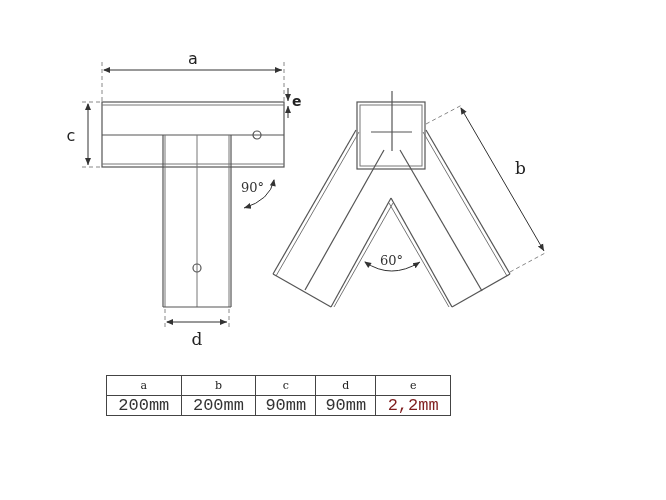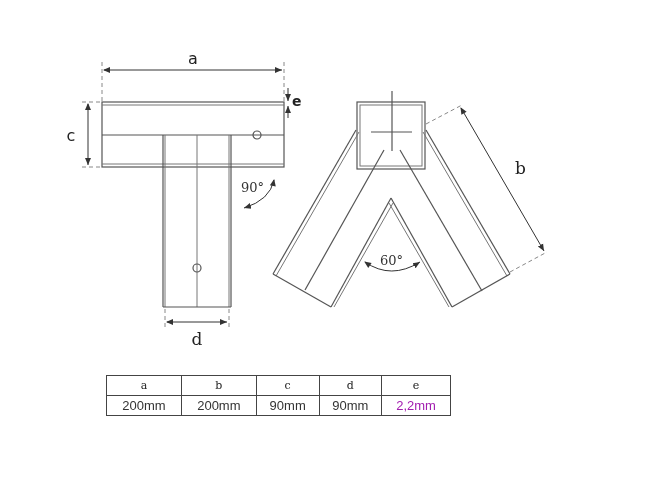--- a/index.html
+++ b/index.html
@@ -13,22 +13,22 @@
     .lbl-sans { font-family: "DejaVu Sans", sans-serif; font-size: 16px; fill: #222; }
     .ang { font-family: "DejaVu Serif", serif; font-size: 13px; fill: #333; }
     .tbl {
       position: absolute; left: 106px; top: 375px; width: 345px;
       border-collapse: collapse; font-size: 13px;
     }
     .tbl td {
       border: 1.5px solid #444; text-align: center; padding: 0; height: 19px;
     }
     .tbl .hdr td { font-family: "DejaVu Serif", serif; font-size: 11px; color: #222; }
-    .tbl .val td { font-family: Liberation Sans, sans-serif; font-size: 13px; color: #333; }
-    .tbl .val td.bold { font-weight: normal; color: #a21caf; }
+    .tbl .val td { font-family: Liberation Mono, monospace; font-size: 17px; color: #333; }
+    .tbl .val td.bold { font-weight: normal; color: #7f1d1d; }
   </style>
 </head>
 <body>
 
 <svg width="666" height="500" viewBox="0 0 666 500">
   <defs>
     <marker id="arr" markerWidth="8" markerHeight="8" refX="7" refY="4" orient="auto" markerUnits="userSpaceOnUse">
       <path d="M0,1 L7,4 L0,7 Z" fill="#333"></path>
     </marker>
     <marker id="arrS" markerWidth="8" markerHeight="8" refX="1" refY="4" orient="auto" markerUnits="userSpaceOnUse">

